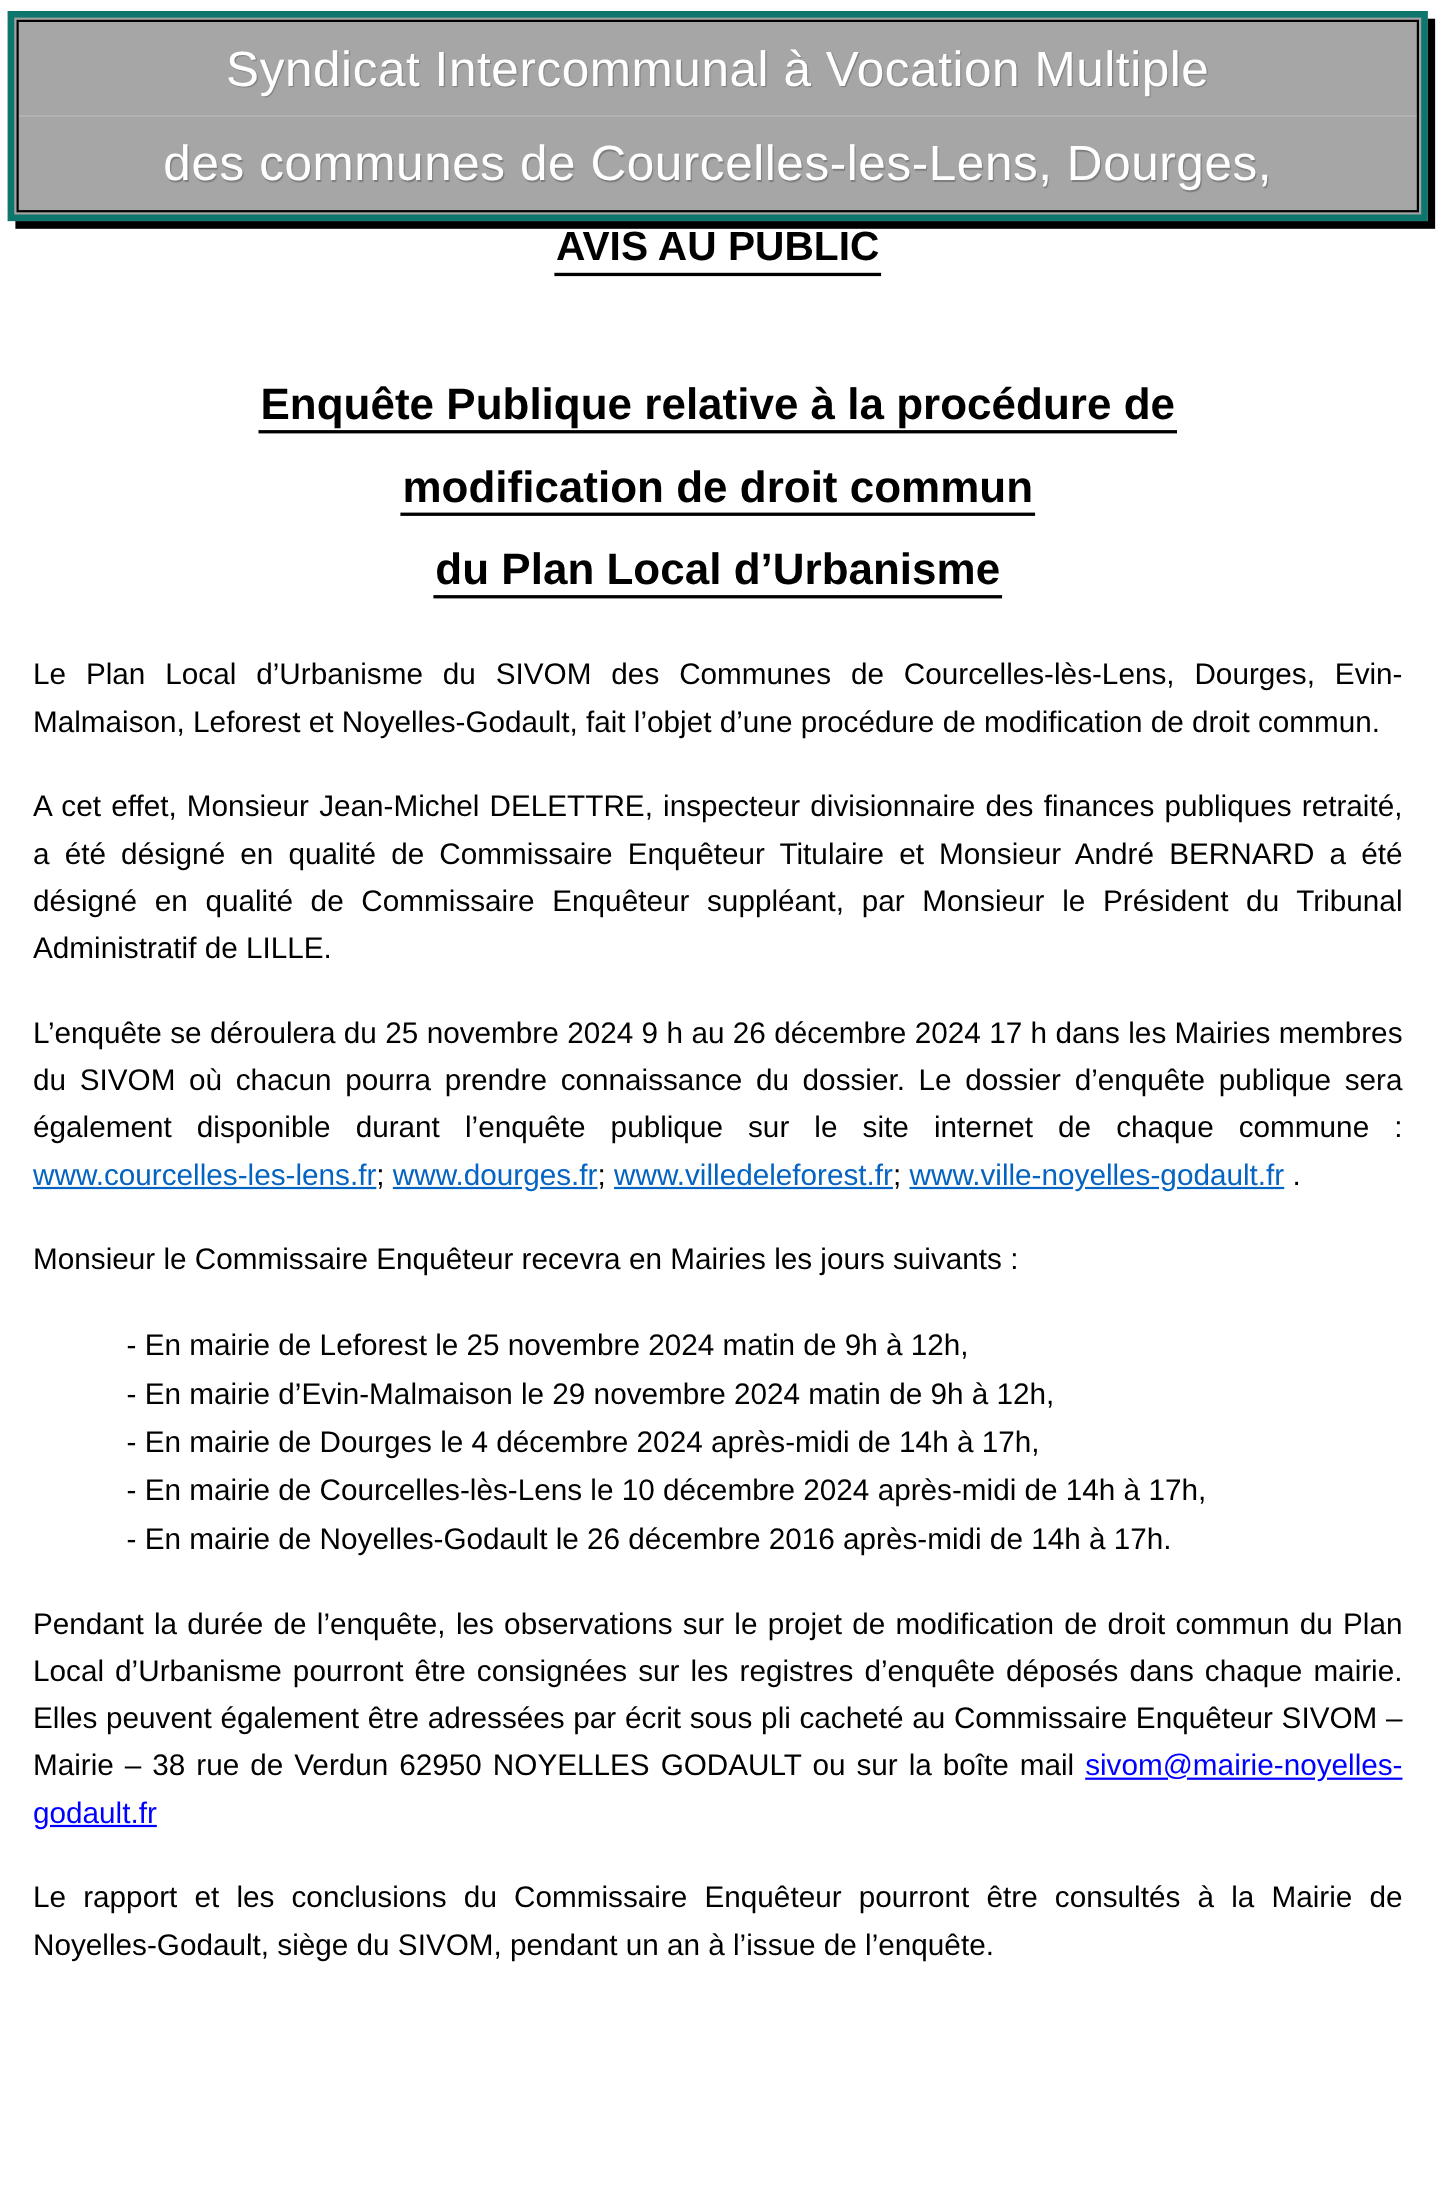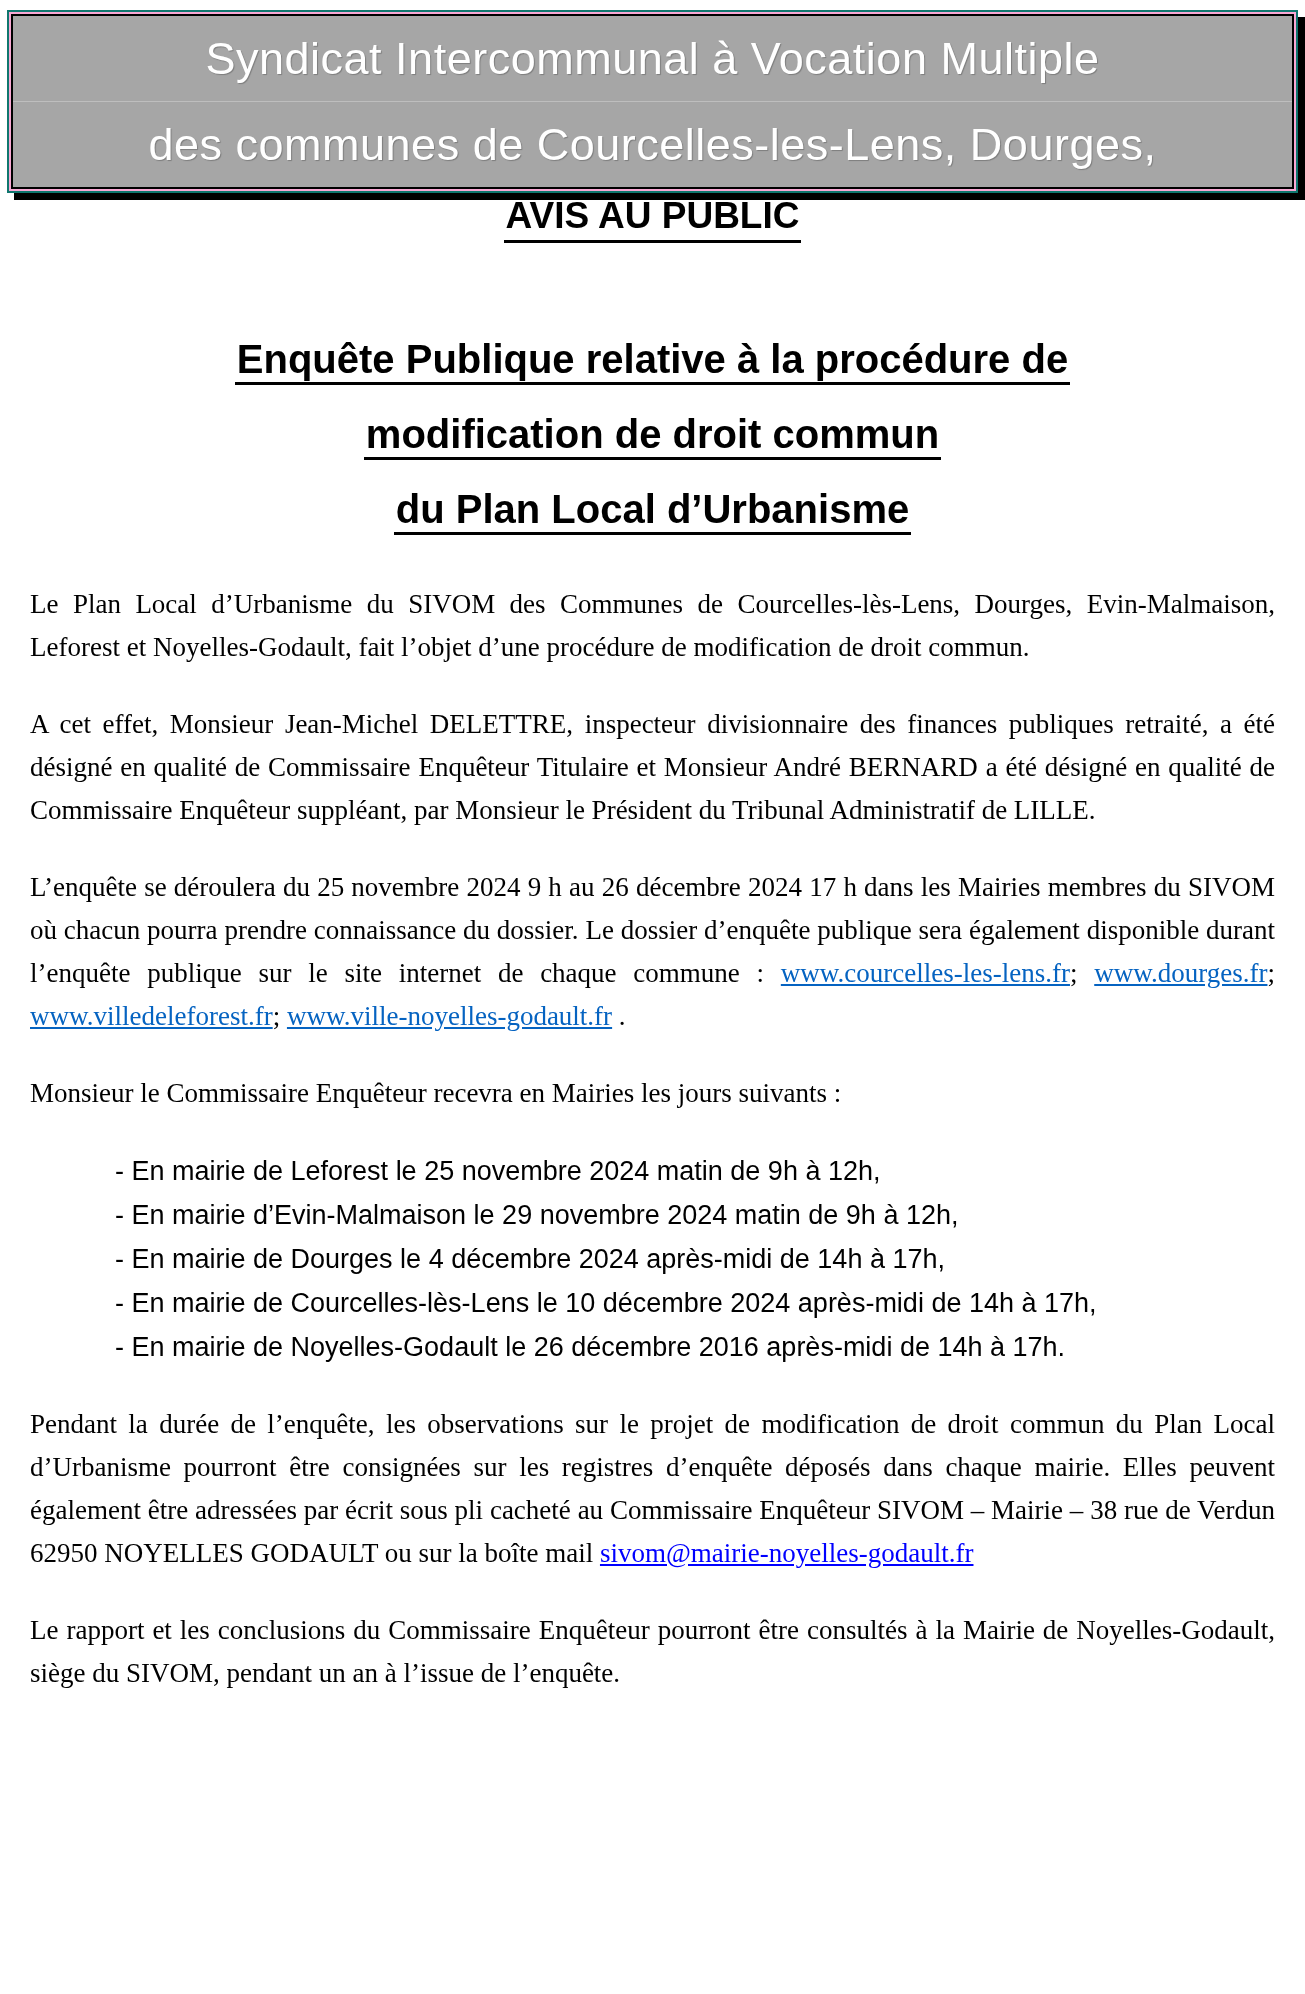--- a/index.html
+++ b/index.html
@@ -8,22 +8,22 @@
     width:1305px; height:1994px;
     background:#fff;
     color:var(--text, #000);
     font-family:"Liberation Sans", sans-serif;
     overflow:hidden;
     box-sizing:border-box;
   }
   
   .banner-outer {
     margin:10px 7px 0 7px;
-    border:2px solid #0f766e;
-    background:#f9a8d4;
+    border:6px solid #0f766e;
+    background:#a3a3a3;
     padding:2px;
     box-shadow:7px 7px 0 #000;
   }
   .banner-inner {
     border:2px solid #000;
     background:var(--banner-bg, #a6a6a6);
     text-align:center;
   }
   .banner-line {
     font-size:45px;
@@ -51,21 +51,21 @@
     margin-top:43px;
   }
 
   
   .content {
     padding:32px 30px 0 30px;
     font-size:27px;
     line-height:43px;
     text-align:justify;
   }
-  .content p { margin:0 0 34px 0;font-family:Liberation Serif, serif; }
+  .content p { margin:0 0 34px 0; }
   .schedule { margin:34px 0 34px 85px; line-height:44px; text-align:left; }
   .weblink {
     color:var(--link-web, #0563c1);
     text-decoration:underline;
     cursor:pointer;
   }
   .maillink {
     color:var(--link-email, #0000ff);
     text-decoration:underline;
     cursor:pointer;

